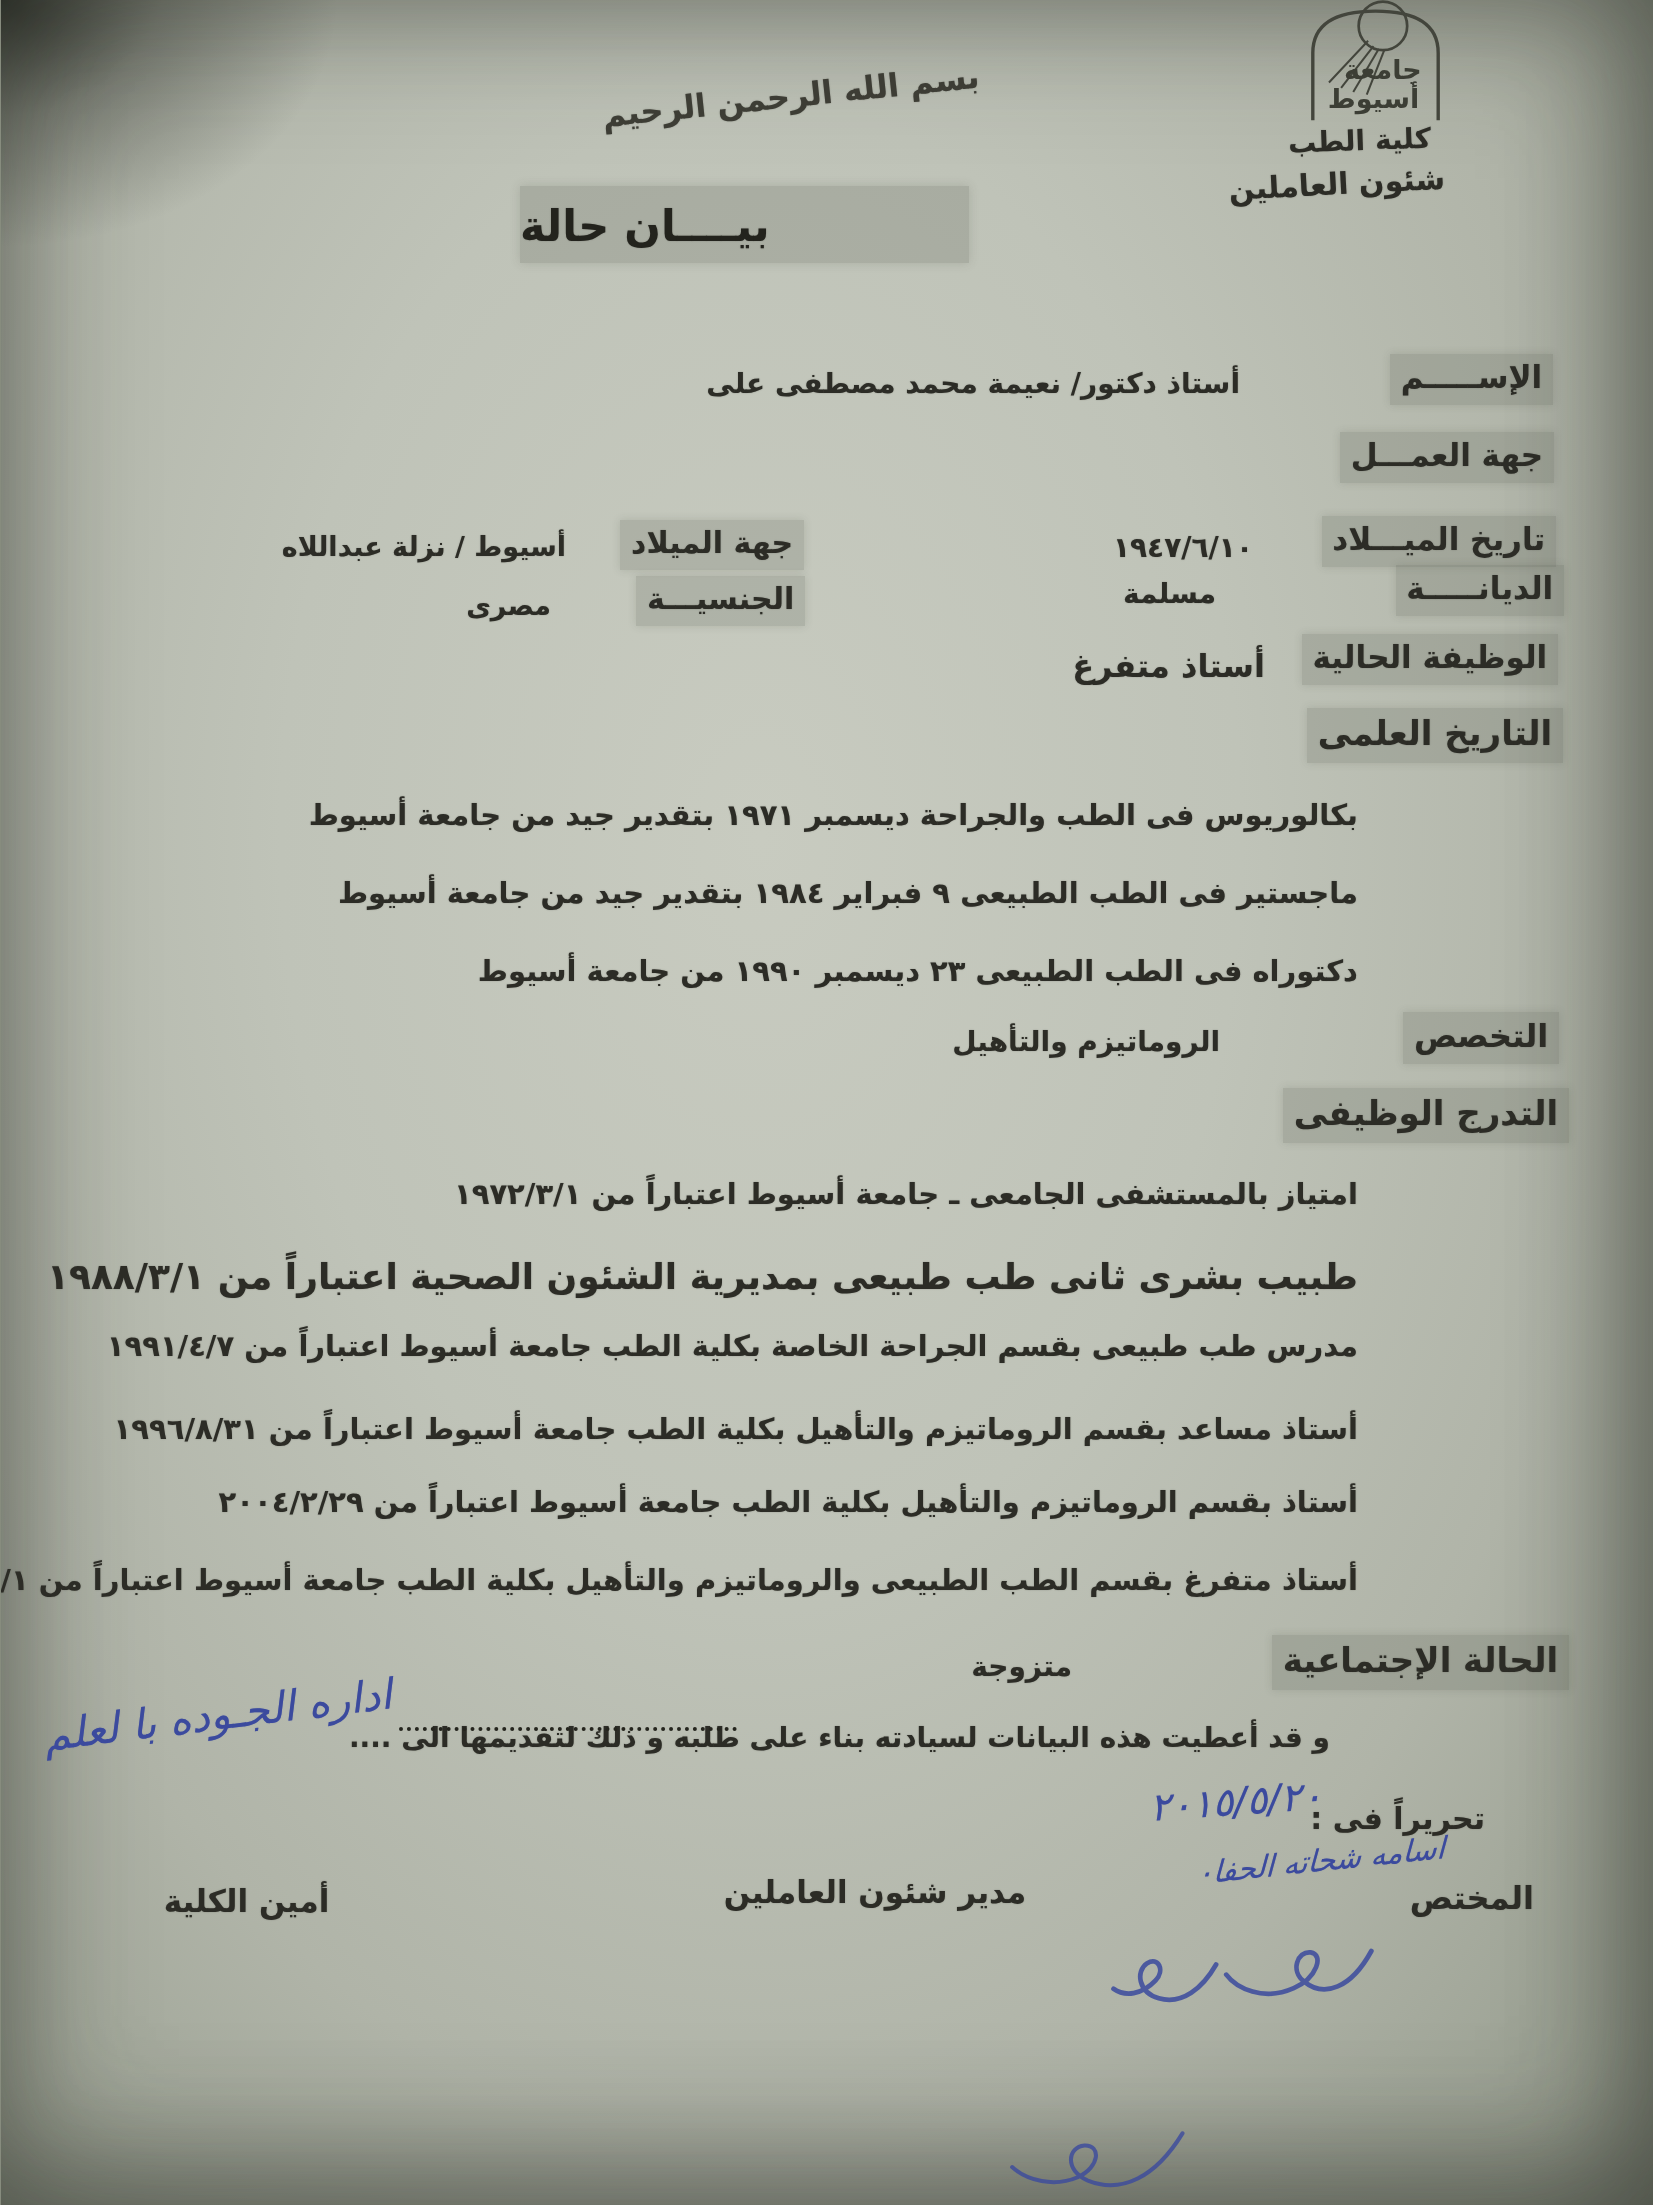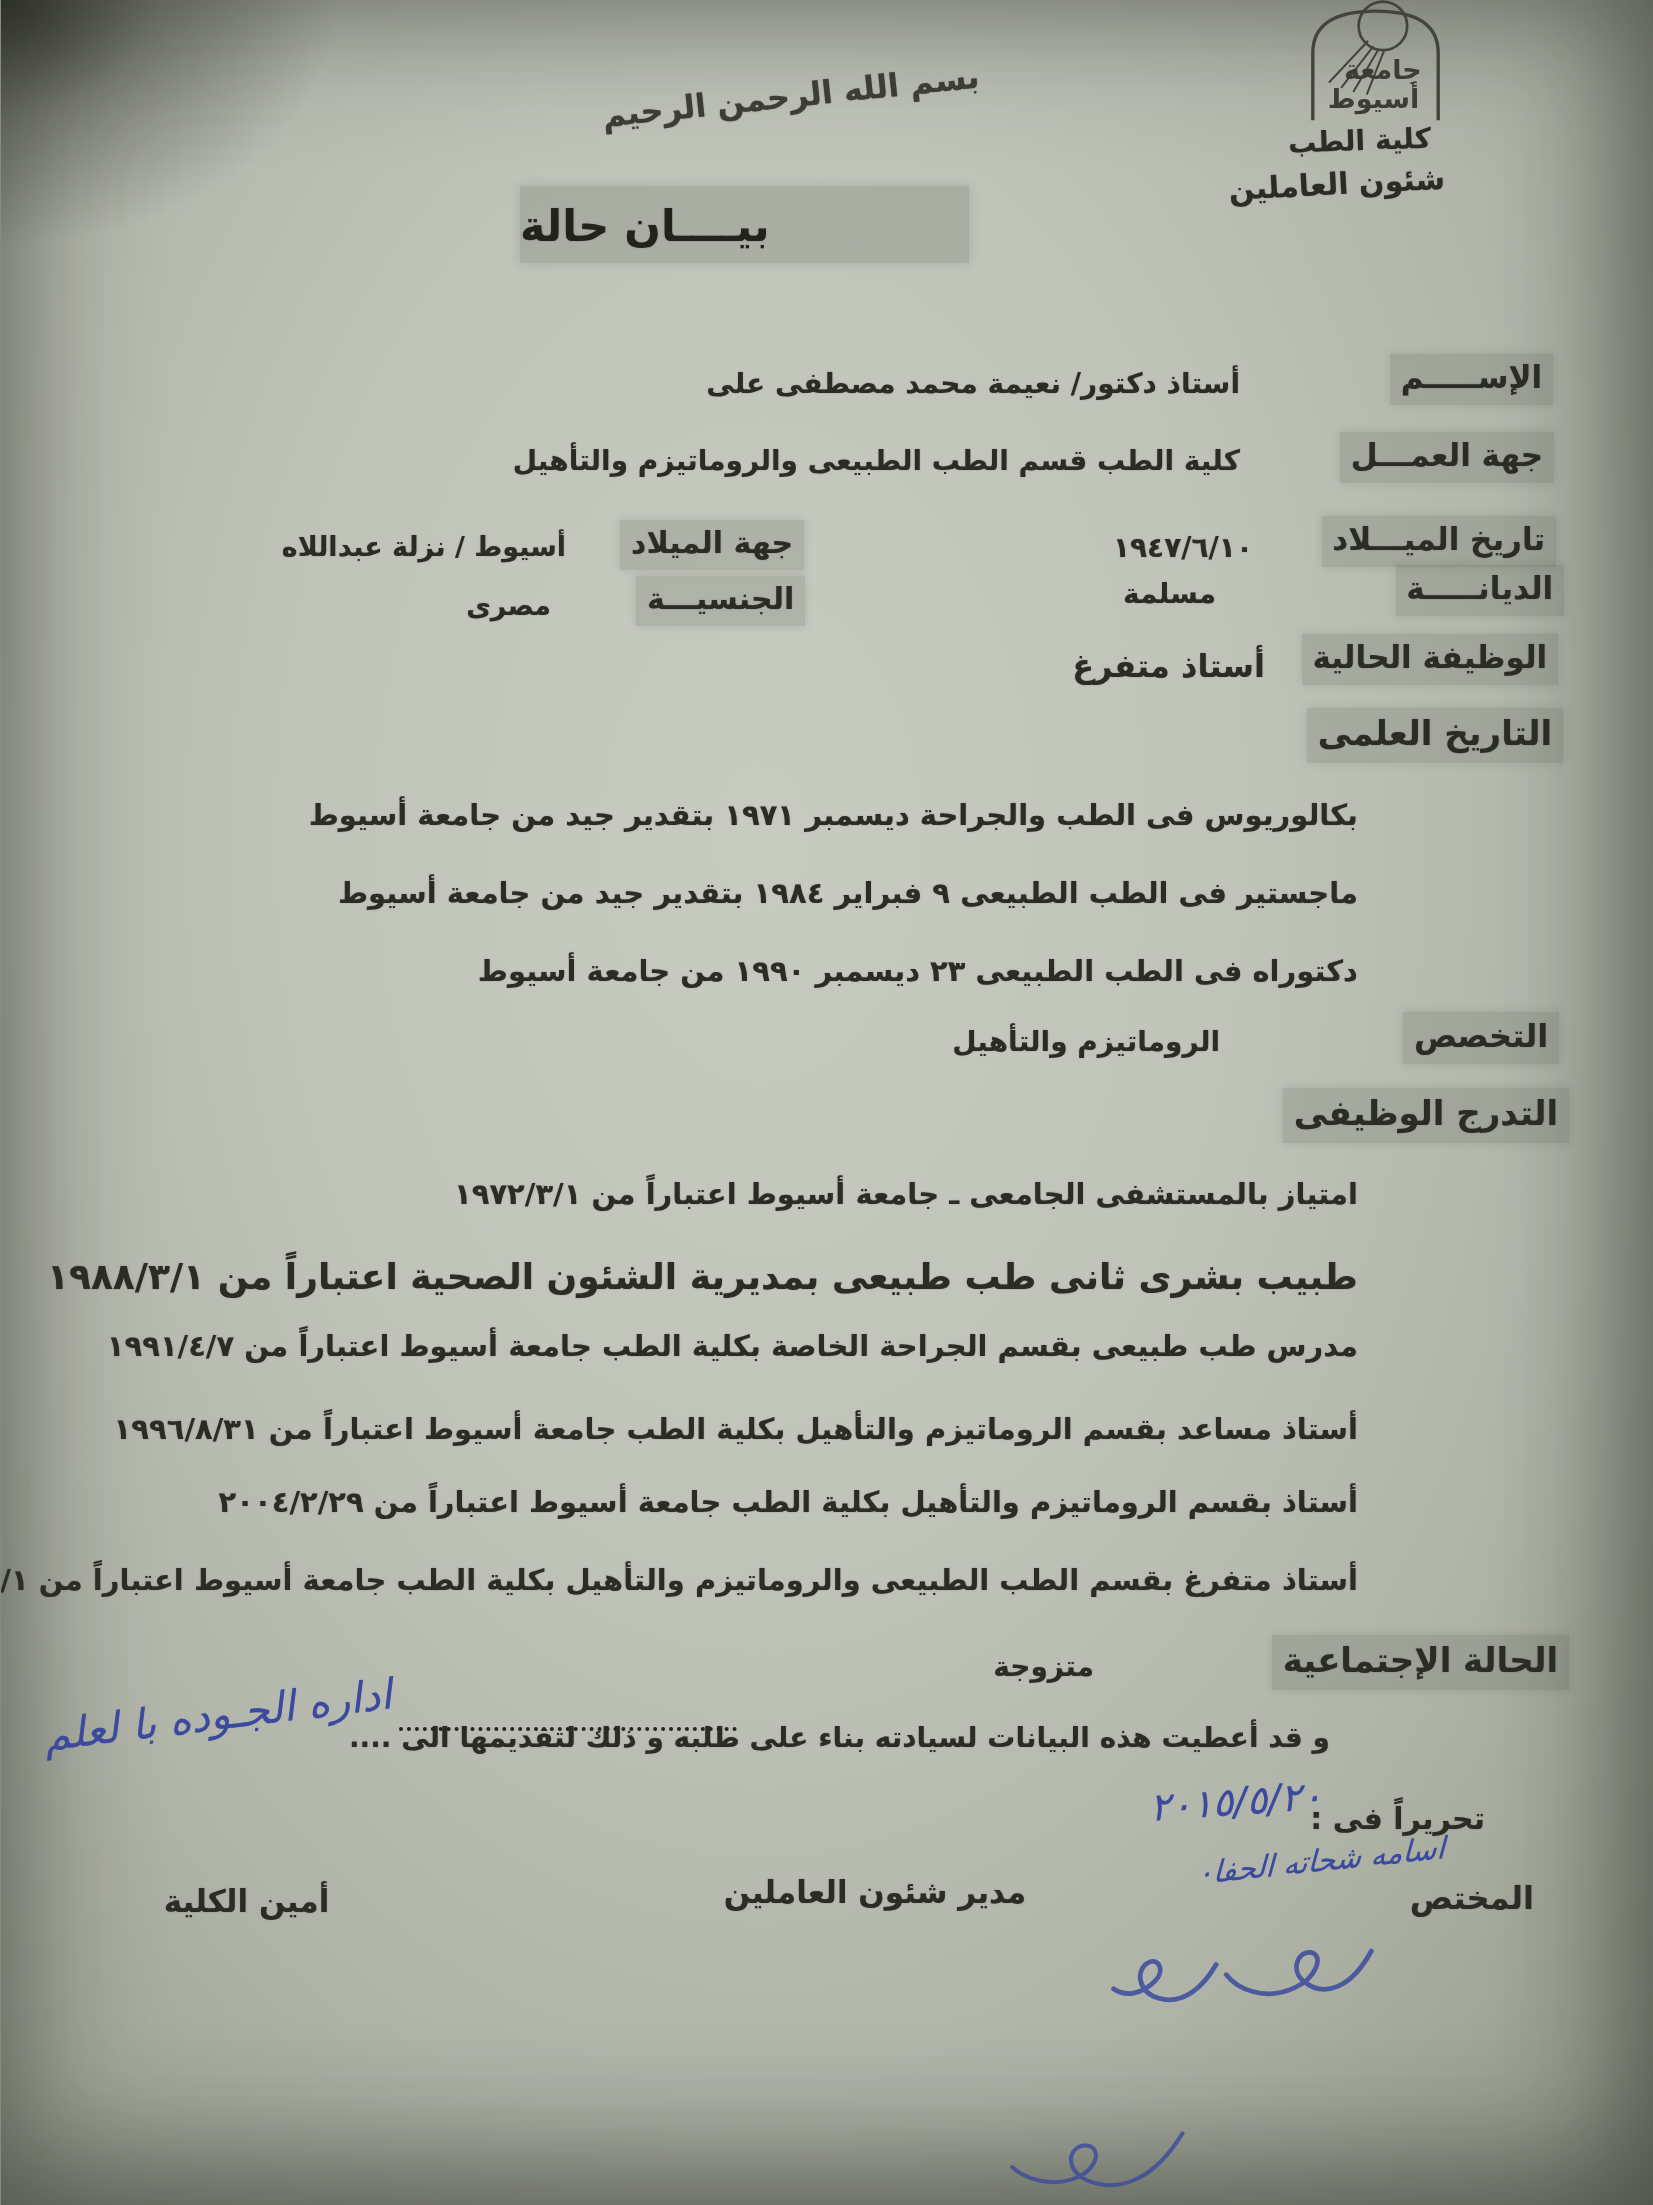--- a/index.html
+++ b/index.html
@@ -46,21 +46,20 @@
 
   <div class="txt" style="left:662px;top:73px;width:318px;text-align:center;font-size:32px;transform:rotate(-6deg);color:#3d3d35;">بسم الله الرحمن الرحيم</div>
 
   <div style="position:absolute;left:520px;top:186px;width:449px;height:77px;background:rgba(66,72,60,.18);box-shadow:0 0 9.5px rgba(66,72,60,.18);"></div>
   <div class="txt" style="left:520px;top:200px;width:449px;text-align:left;font-size:43px;color:#23231d;">بيــــان حالة</div>
 
   <div class="txt hl" style="right:101px;top:354px;font-size:31px;">الإســـــم</div>
   <div class="txt" style="right:414px;top:366px;font-size:28px;">أستاذ دكتور/ نعيمة محمد مصطفى على</div>
 
   <div class="txt hl" style="right:100px;top:432px;font-size:31px;">جهة العمـــل</div>
-  <div class="txt" style="right:414px;top:443px;font-size:28px;">كلية الطب قسم الطب الطبيعى والروماتيزم والتأهيل</div>
 
   <div class="txt hl" style="right:98px;top:516px;font-size:31px;">تاريخ الميـــلاد</div>
   <div class="txt" style="right:401px;top:530px;font-size:28px;">١٩٤٧/٦/١٠</div>
   <div class="txt hl" style="right:850px;top:520px;font-size:30px;">جهة الميلاد</div>
   <div class="txt" style="right:1088px;top:530px;font-size:27px;margin-left:20px;">أسيوط / نزلة عبداللاه</div>
 
   <div class="txt hl" style="right:90px;top:565px;font-size:31px;">الديانـــــة</div>
   <div class="txt" style="right:438px;top:576px;font-size:28px;">مسلمة</div>
   <div class="txt hl" style="right:849px;top:576px;font-size:30px;">الجنسيـــة</div>
   <div class="txt" style="right:1103px;top:589px;font-size:27px;">مصرى</div>
@@ -78,21 +77,21 @@
 
   <div class="txt hl" style="right:85px;top:1088px;font-size:34px;">التدرج الوظيفى</div>
   <div class="txt" style="right:296px;top:1176px;font-size:29px;">امتياز بالمستشفى الجامعى ـ جامعة أسيوط  اعتباراً من ١٩٧٢/٣/١</div>
   <div class="txt" style="right:296px;top:1254px;font-size:36px;">طبيب بشرى ثانى طب طبيعى بمديرية الشئون الصحية اعتباراً من ١٩٨٨/٣/١</div>
   <div class="txt" style="right:296px;top:1328px;font-size:29px;">مدرس طب طبيعى بقسم الجراحة الخاصة بكلية الطب جامعة أسيوط اعتباراً من ١٩٩١/٤/٧</div>
   <div class="txt" style="right:296px;top:1411px;font-size:29px;">أستاذ مساعد بقسم الروماتيزم والتأهيل بكلية الطب جامعة أسيوط اعتباراً من ١٩٩٦/٨/٣١</div>
   <div class="txt" style="right:296px;top:1484px;font-size:29px;">أستاذ بقسم الروماتيزم والتأهيل  بكلية الطب جامعة أسيوط اعتباراً من ٢٠٠٤/٢/٢٩</div>
   <div class="txt" style="right:296px;top:1562px;font-size:29px;">أستاذ متفرغ بقسم الطب الطبيعى والروماتيزم والتأهيل بكلية الطب جامعة أسيوط اعتباراً من ٢٠٠٧/٨/١</div>
 
   <div class="txt hl" style="right:85px;top:1635px;font-size:34px;">الحالة الإجتماعية</div>
-  <div class="txt" style="right:560px;top:1649px;font-size:28px;">متزوجة</div>
+  <div class="txt" style="right:582px;top:1649px;font-size:28px;">متزوجة</div>
 
   <div class="txt" style="right:324px;top:1720px;font-size:28px;">و قد أعطيت هذه البيانات لسيادته بناء على طلبه و ذلك لتقديمها الى ....</div>
   <div class="dots" style="left:399px;top:1727px;width:338px;"></div>
   <div class="txt hand" style="left:41px;top:1663px;width:784px;text-align:left;font-size:42px;transform:rotate(-7deg);">اداره الجـوده با لعلم</div>
 
   <div class="txt" style="right:169px;top:1800px;font-size:30px;">تحريراً فى :</div>
   <div class="txt hand" style="left:1101px;top:1778px;width:270px;text-align:center;font-size:39px;transform:rotate(-4deg);">٢٠١٥/٥/٢٠</div>
 
   <div class="txt" style="right:120px;top:1878px;font-size:32px;">المختص</div>
   <div class="txt hand" style="left:1162px;top:1842px;width:318px;text-align:center;font-size:30px;transform:rotate(-6deg) skewX(-8deg);">اسامه شحاته الحفا٠</div>

